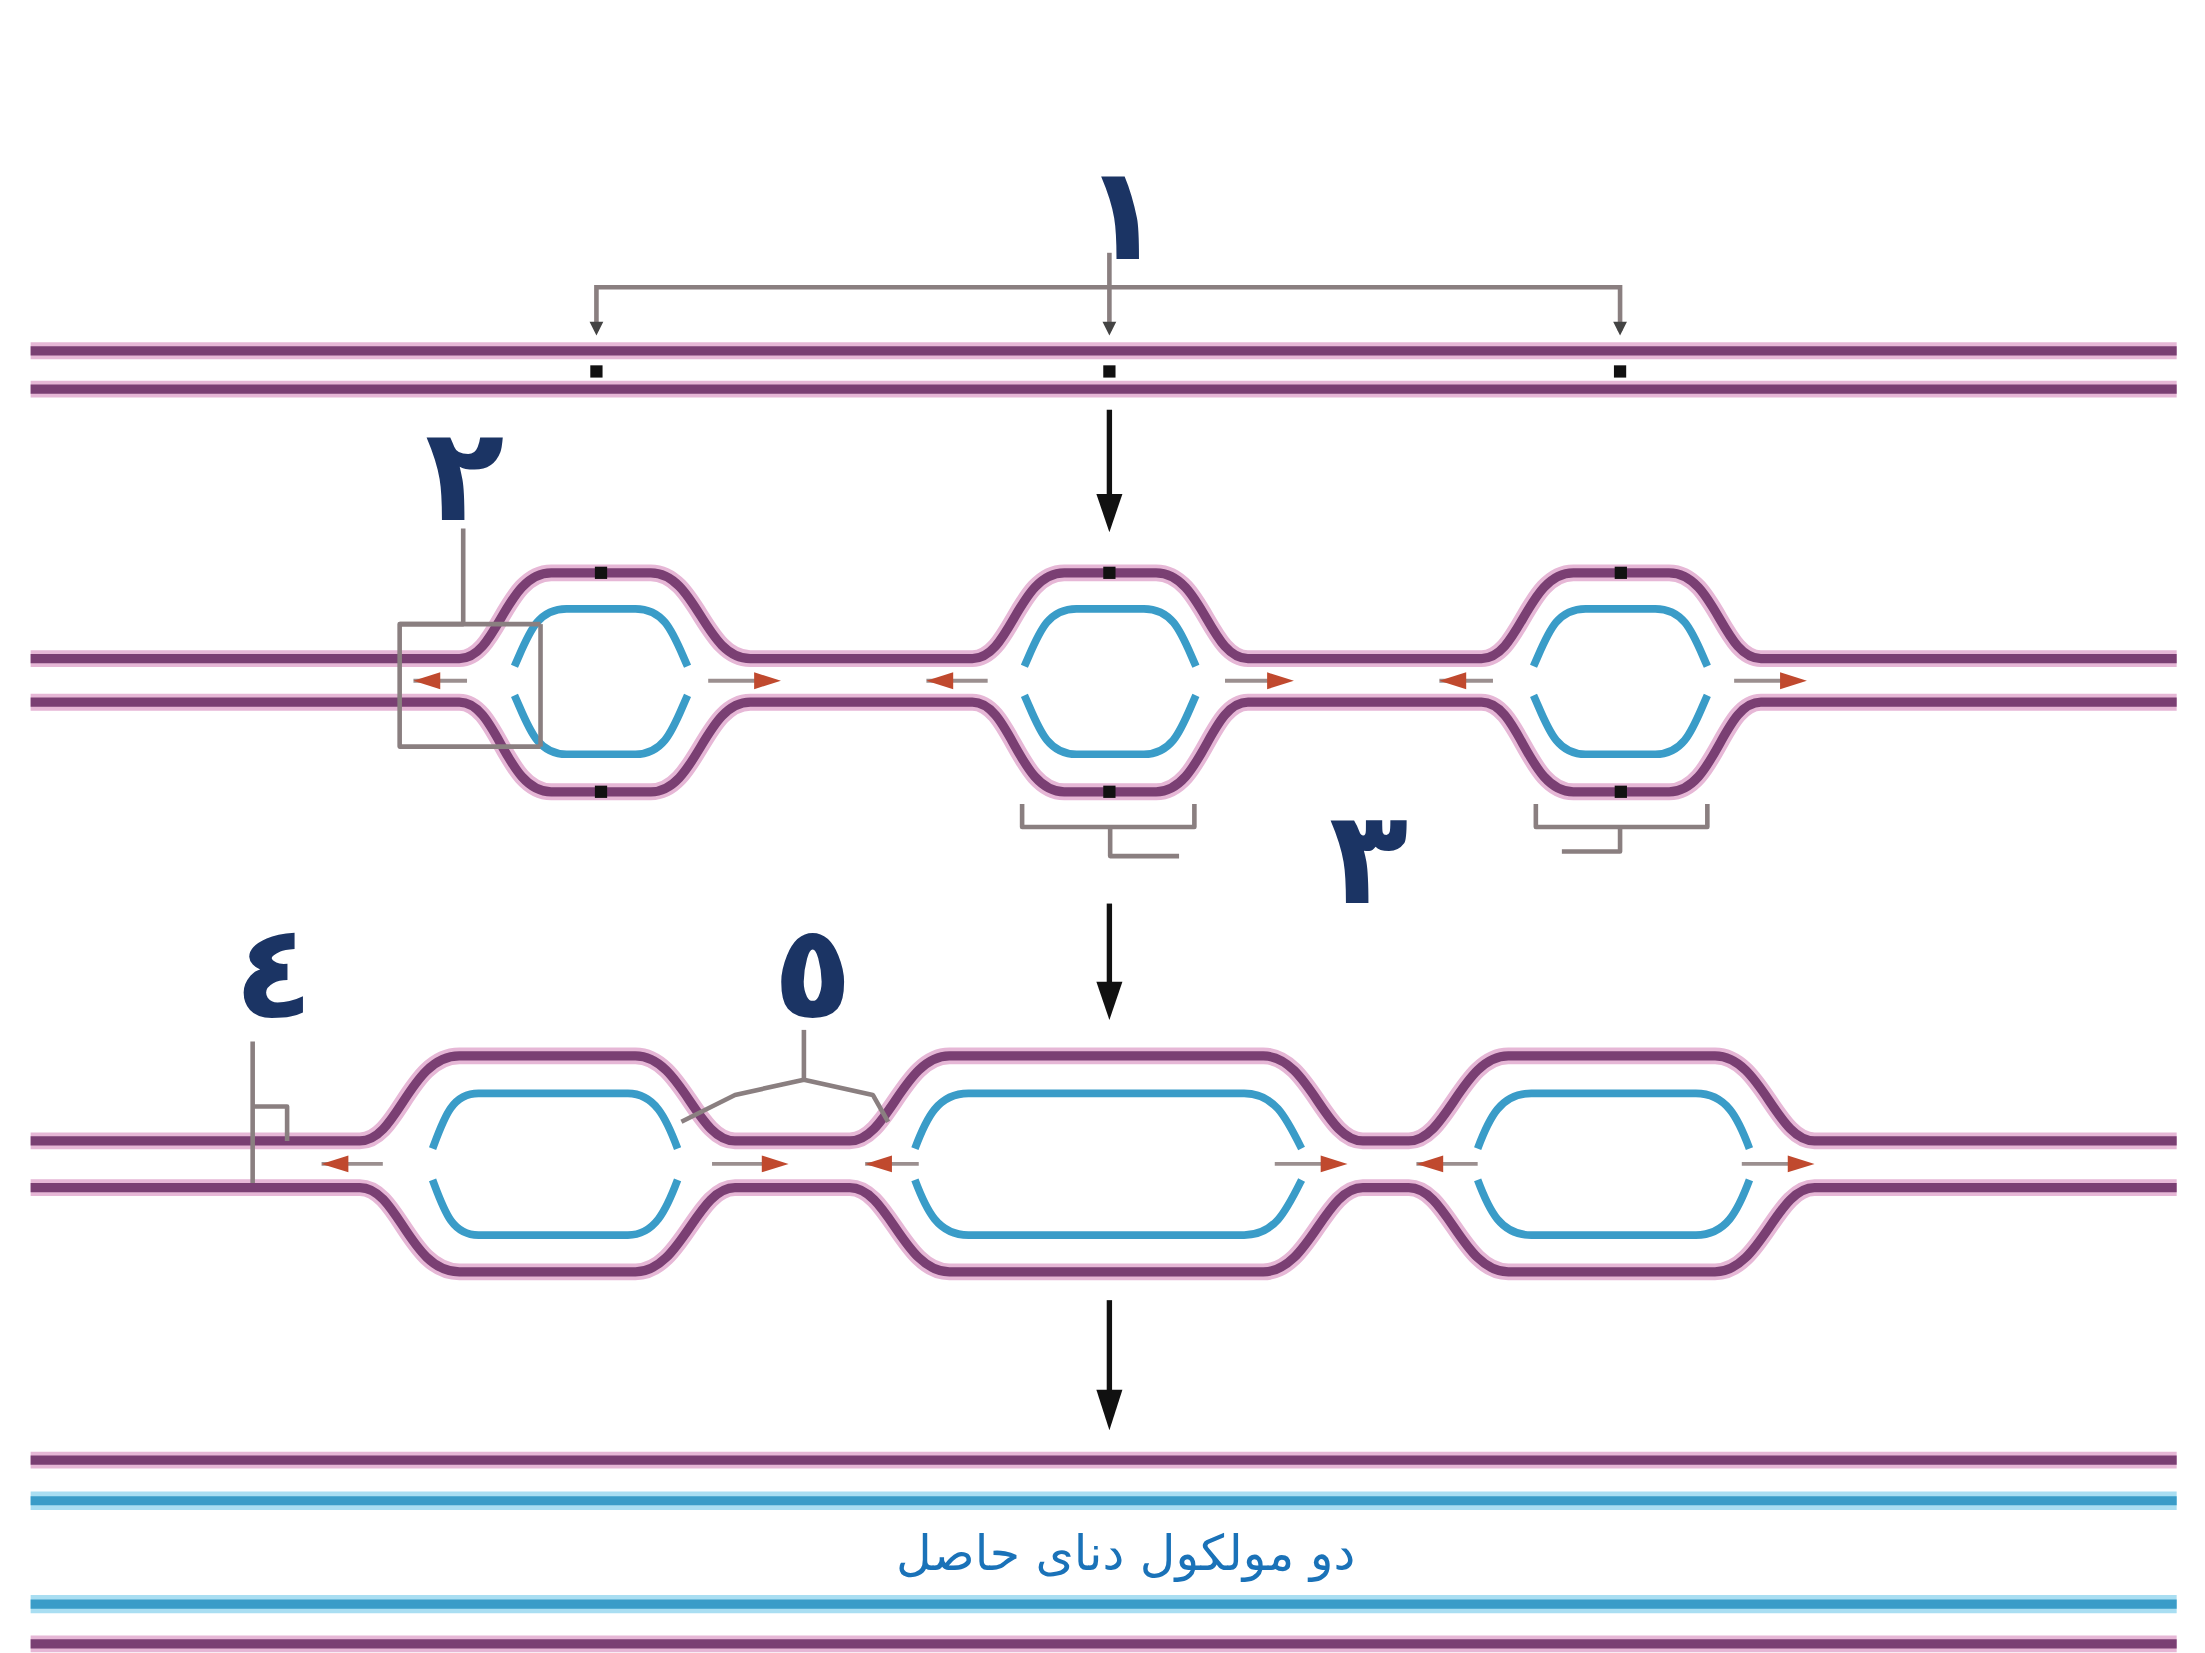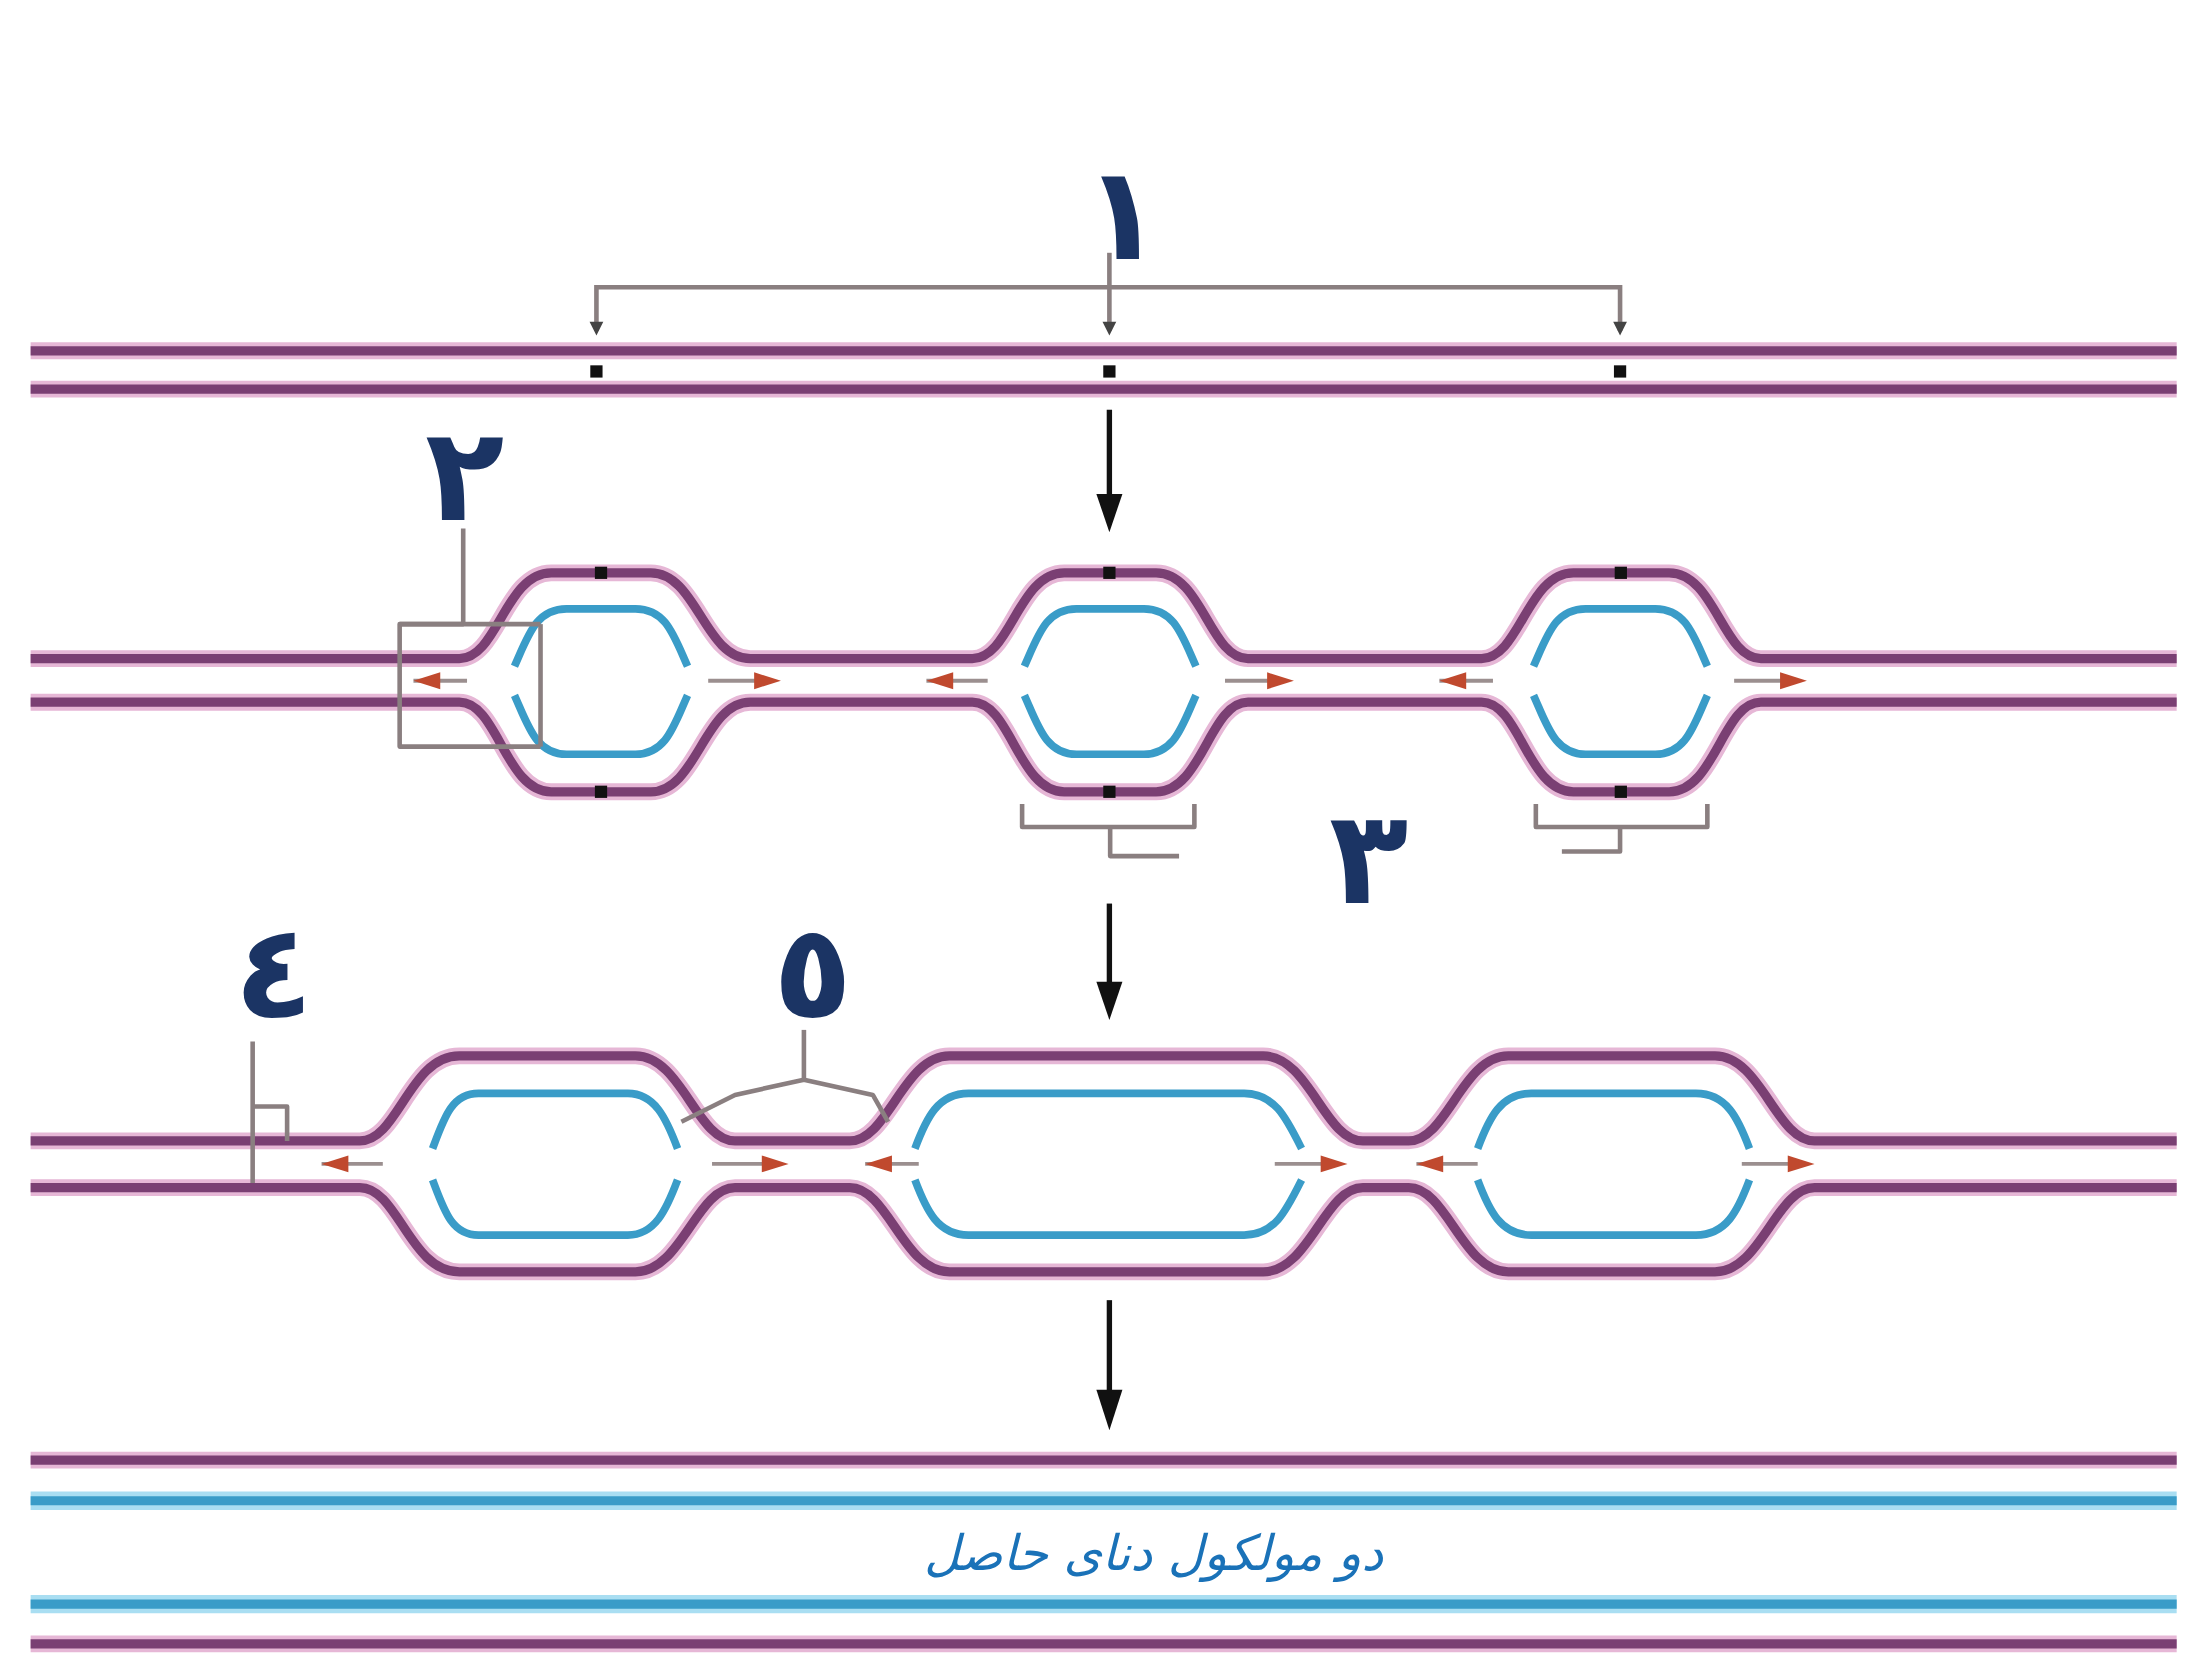--- a/index.html
+++ b/index.html
@@ -196,14 +196,14 @@
     <line x1="40" y1="2147" x2="2843" y2="2147" stroke="#7a3f73" stroke-width="12"></line>
   </g>
 </svg>
 
 <div class="numeral" style="left:1083px; top:149px;">١</div>
 <div class="numeral" style="left:425px; top:410px;">٢</div>
 <div class="numeral" style="left:1329px; top:793px;">٣</div>
 <div class="numeral" style="left:234px; top:907px;">٤</div>
 <div class="numeral" style="left:773px; top:907px;">٥</div>
 
-<div class="caption" style="left:924px; top:1525px;font-style:italic;">دو مولکول دنای حاصل</div>
+<div class="caption" style="left:896px; top:1525px;">دو مولکول دنای حاصل</div>
 
 
 </body></html>

